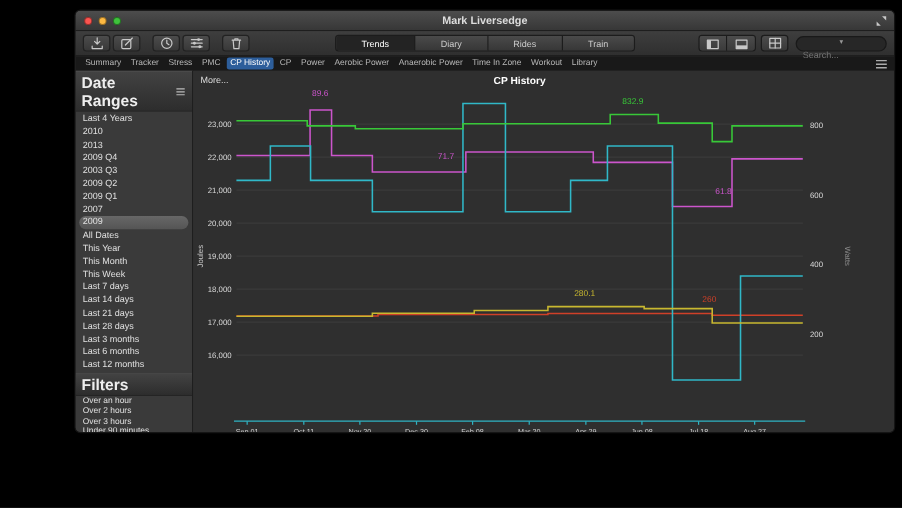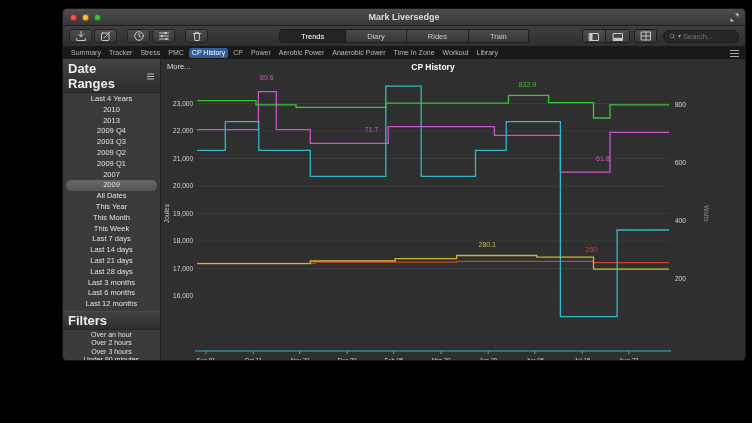--- a/index.html
+++ b/index.html
@@ -34,40 +34,40 @@
     border:1px solid #1c1c1c; border-radius:3px; overflow:hidden; height:14px; }
   .seg { font-size:7.5px; color:#ccc; padding:0 21px; line-height:13px;
     background:linear-gradient(#4a4a4a,#373737); border-right:1px solid #1c1c1c; cursor:default; }
   .seg:last-child { border-right:none; }
   .seg.active { background:#232323; color:#fff; }
   .right-tools { margin-left:auto; display:flex; align-items:center; gap:4px; }
   .btn-pair { display:flex; border:1px solid #1c1c1c; border-radius:3px; overflow:hidden; height:14px; }
   .btn-pair .tbtn { border:none; border-radius:0; margin:0; }
   .btn-pair .tbtn:first-child { border-right:1px solid #1c1c1c; }
   .search { display:flex; align-items:center; gap:2px; background:#272727;
-    border:1px solid #191919; border-radius:8px; height:13px; padding:0 5px; width:76px; }
+    border:1px solid #191919; border-radius:8px; height:13px; padding:0 5px; width:76px;flex-direction:column; }
   .search input { background:transparent; border:none; outline:none; color:#b5b5b5;
     font-size:7.5px; width:100%; font-family:inherit; padding:0; }
   .caret { font-size:6px; color:#999; line-height:6px; }
   
   .tabbar { height:12px; background:#191919; display:flex; align-items:center; padding:0 5px; }
   .tabs { display:flex; align-items:center; gap:2px; }
   .tab { font-size:7px; color:#b8b8b8; padding:0 3px; line-height:10px; border-radius:2px; white-space:nowrap; }
   .tab.active { background:#2d5e9b; color:#fff; }
   .tab-menu { margin-left:auto; }
   
   .content { display:flex; height:350px; }
   .sidebar { width:98px; background:#3a3a3a; border-right:1px solid #1e1e1e;
     display:flex; flex-direction:column; color:#e0e0e0; flex-shrink:0; }
   .side-header { background:linear-gradient(#424242,#2d2d2d); border-top:1px solid #4a4a4a;
     border-bottom:1px solid #242424; font-weight:bold; font-size:13px; color:#eee;
     padding:1px 5px; display:flex; justify-content:flex-start; align-items:center; }
   .side-list { padding:1px 0; }
   .side-item { padding:0 6px; line-height:10.8px; font-size:7.5px; white-space:nowrap;
-    overflow:hidden; cursor:default;text-align:center; }
+    overflow:hidden; cursor:default; }
   .side-item.selected { background:linear-gradient(#676767,#555); border-radius:6px;
     margin:0 3px; padding:0 3px; }
   .side-gap { height:4px; }
   #filter-list .side-item { line-height:8.4px; font-size:7px; }
   .side-footer { margin-top:auto; border-top:1px solid #282828; height:16px;
     display:flex; align-items:center; gap:9px; padding:0 9px; background:#383838; }
   .sf-btn { background:none; border:none; padding:0; display:flex; align-items:center; }
   
   .main { flex:1; position:relative; background:#2f2f2f; overflow:hidden; }
   .more { position:absolute; top:3px; left:6px; font-size:7.5px; color:#ddd; cursor:default; }

